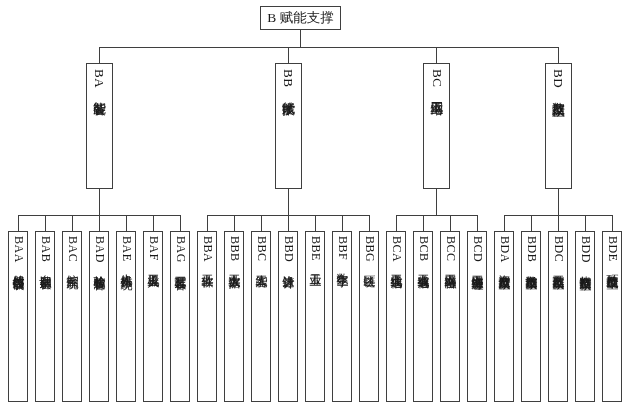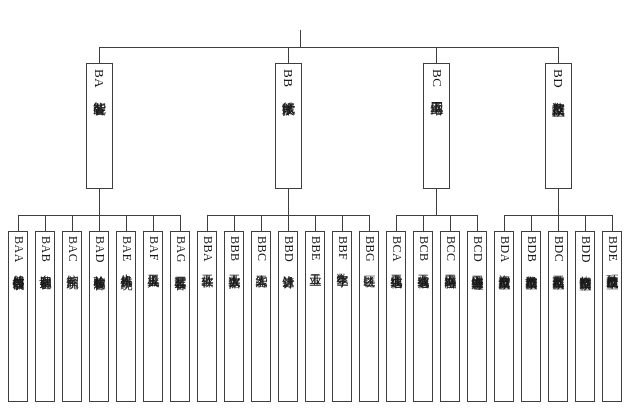--- a/index.html
+++ b/index.html
@@ -90,20 +90,23 @@
     <line x1="423" y1="215" x2="423" y2="231"></line>
     <line x1="450" y1="215" x2="450" y2="231"></line>
     <line x1="477" y1="215" x2="477" y2="231"></line>
     <line x1="504" y1="215" x2="504" y2="231"></line>
     <line x1="531" y1="215" x2="531" y2="231"></line>
     <line x1="558" y1="215" x2="558" y2="231"></line>
     <line x1="585" y1="215" x2="585" y2="231"></line>
     <line x1="612" y1="215" x2="612" y2="231"></line>
   </svg>
 
+  <div class="node root-node">
+    <span>B 赋能支撑</span>
+  </div>
 
   <div class="node branch-node" style="left:85.5px">
     <span class="vtext">BA 智能装备</span>
   </div>
   <div class="node branch-node" style="left:274.5px">
     <span class="vtext">BB 赋能技术</span>
   </div>
   <div class="node branch-node" style="left:423px">
     <span class="vtext">BC 工业网络</span>
   </div>

